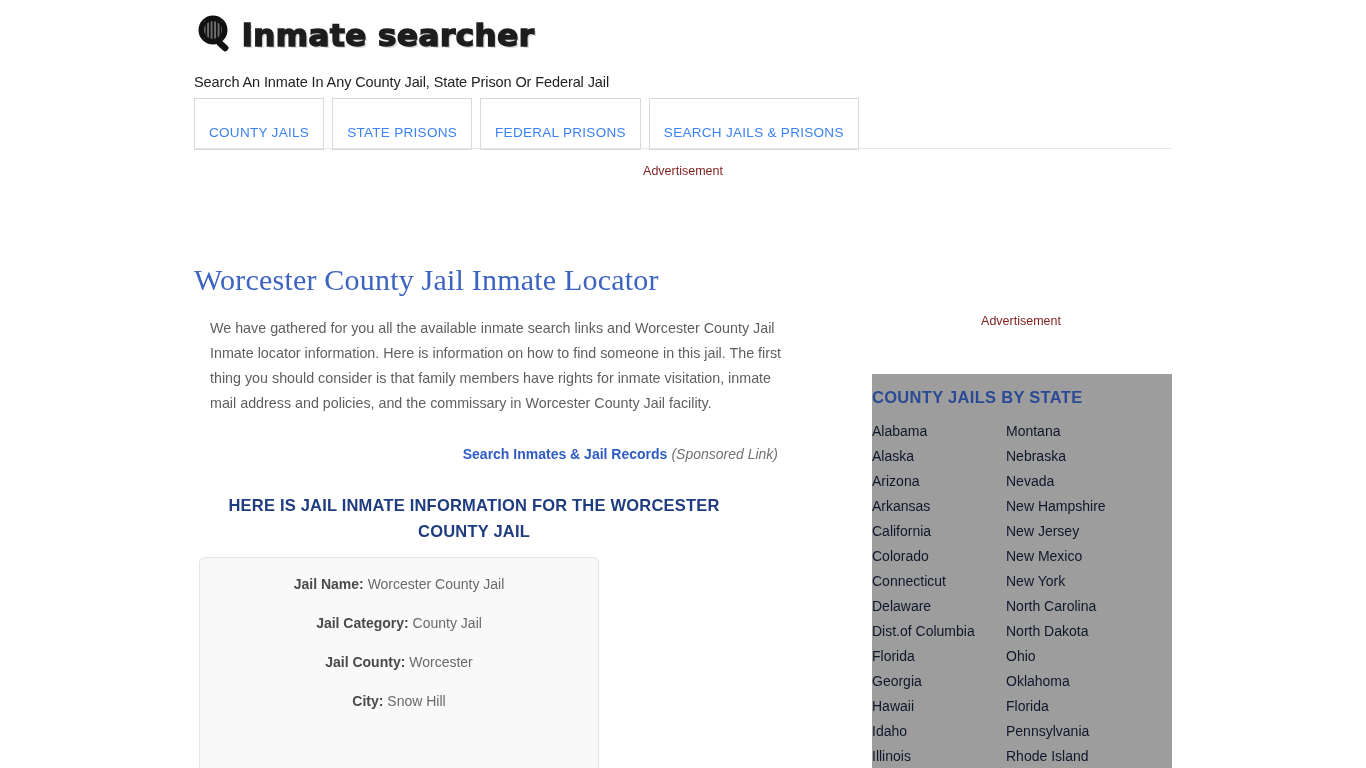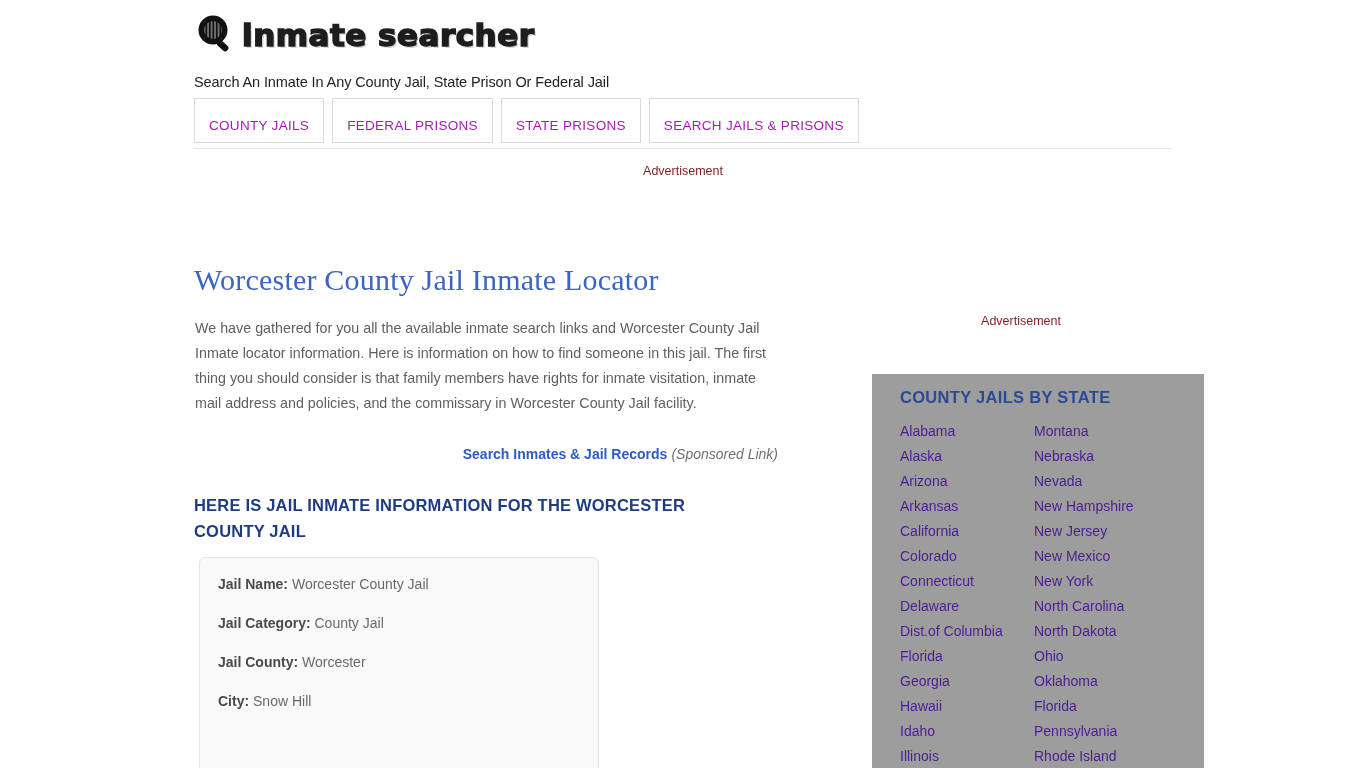--- a/index.html
+++ b/index.html
@@ -38,24 +38,24 @@
     margin-top: 16px;
     white-space: nowrap;
     letter-spacing: -0.1px;
   }
 
   
   .nav { position: absolute; left: 194px; top: 98px; display: flex; gap: 8px; }
   .nav-item {
     border: 1px solid #d9d9d9;
     background: #ffffff;
-    color: #a21caf;
+    color: #3b82f6;
     font-size: 13.5px;
     letter-spacing: 0.3px;
-    padding: 20px 14px 9px 14px;
+    padding: 27px 14px 9px 14px;
     line-height: 14px;
     white-space: nowrap;
     cursor: pointer;
   }
   .nav-rule {
     position: absolute; left: 194px; top: 148px;
     width: 978px; height: 1px; background: #e6e6e6;
   }
 
   
@@ -85,21 +85,21 @@
     font-weight: normal;
     color: #3c64c0;
     margin: 0 0 18px 0;
     line-height: 36px;
     letter-spacing: 0.2px;
   }
   .intro {
     font-size: 14.3px;
     line-height: 25px;
     color: #5f5f5f;
-    margin: 1px;
+    margin: 16px;
     width: 584px;
   }
   .sponsored {
     margin-top: 30px;
     text-align: right;
     width: 584px;
     font-size: 14px;
   }
   .sponsored a {
     color: #2f5bc4;
@@ -113,64 +113,66 @@
   }
   .section-heading {
     margin: 30px 0 0 0;
     font-size: 16.5px;
     font-weight: bold;
     color: #1f3c80;
     letter-spacing: 0.2px;
     line-height: 26px;
     width: 560px;
     text-transform: uppercase;
+    text-align: center;
   }
 
   
   .info-box {
     position: absolute; left: 199px; top: 557px;
     width: 400px; height: 300px;
     background: #f9f9f9;
     border: 1px solid #e4e4e4;
     border-radius: 6px;
     padding: 16px 18px 0 18px;
   }
   .info-row {
     font-size: 14px;
     line-height: 20px;
     color: #6a6a6a;
     margin-bottom: 19px;
     white-space: nowrap;
+    text-align: center;
   }
   .info-row .k { font-weight: bold; color: #4a4a4a; }
 
   
   .side-panel {
     position: absolute; left: 872px; top: 374px;
-    width: 332px; height: 394px;
+    width: 300px; height: 394px;
     background: #9d9d9d;
-    padding: 12px 16px 0 28px;
+    padding: 12px 16px 0 0;
     overflow: hidden;
   }
   .side-title {
     font-size: 16.5px;
     font-weight: bold;
     color: #2b4a95;
     letter-spacing: 0.3px;
     margin: 2px 0 12px 0;
     text-transform: uppercase;
   }
   .state-grid {
     display: grid;
     grid-template-columns: 134px 1fr;
     column-gap: 0px;
     row-gap: 0px;
   }
   .state-link {
-    color: #4c1d95;
+    color: #0f172a;
     font-size: 14px;
     line-height: 25px;
     text-decoration: none;
     white-space: nowrap;
     display: block;
   }
 </style>
 </head>
 <body>
 
@@ -194,22 +196,22 @@
           <rect x="26" y="26" width="13" height="6.5" rx="3" transform="rotate(42 26 26)" fill="#111111"></rect>
         </svg>
       </span>
       <span class="logo-text">inmate searcher</span>
     </div>
     <div class="tagline">Search An Inmate In Any County Jail, State Prison Or Federal Jail</div>
   </div>
 
   <div class="nav">
     <div class="nav-item">COUNTY JAILS</div>
+    <div class="nav-item">STATE PRISONS</div>
     <div class="nav-item">FEDERAL PRISONS</div>
-    <div class="nav-item">STATE PRISONS</div>
     <div class="nav-item">SEARCH JAILS &amp; PRISONS</div>
   </div>
   <div class="nav-rule"></div>
 
   <div class="ad-label ad-top">Advertisement</div>
   <div class="ad-label ad-side">Advertisement</div>
 
 
   <div class="main">
     <h1 class="page-title">Worcester County Jail Inmate Locator</h1>

